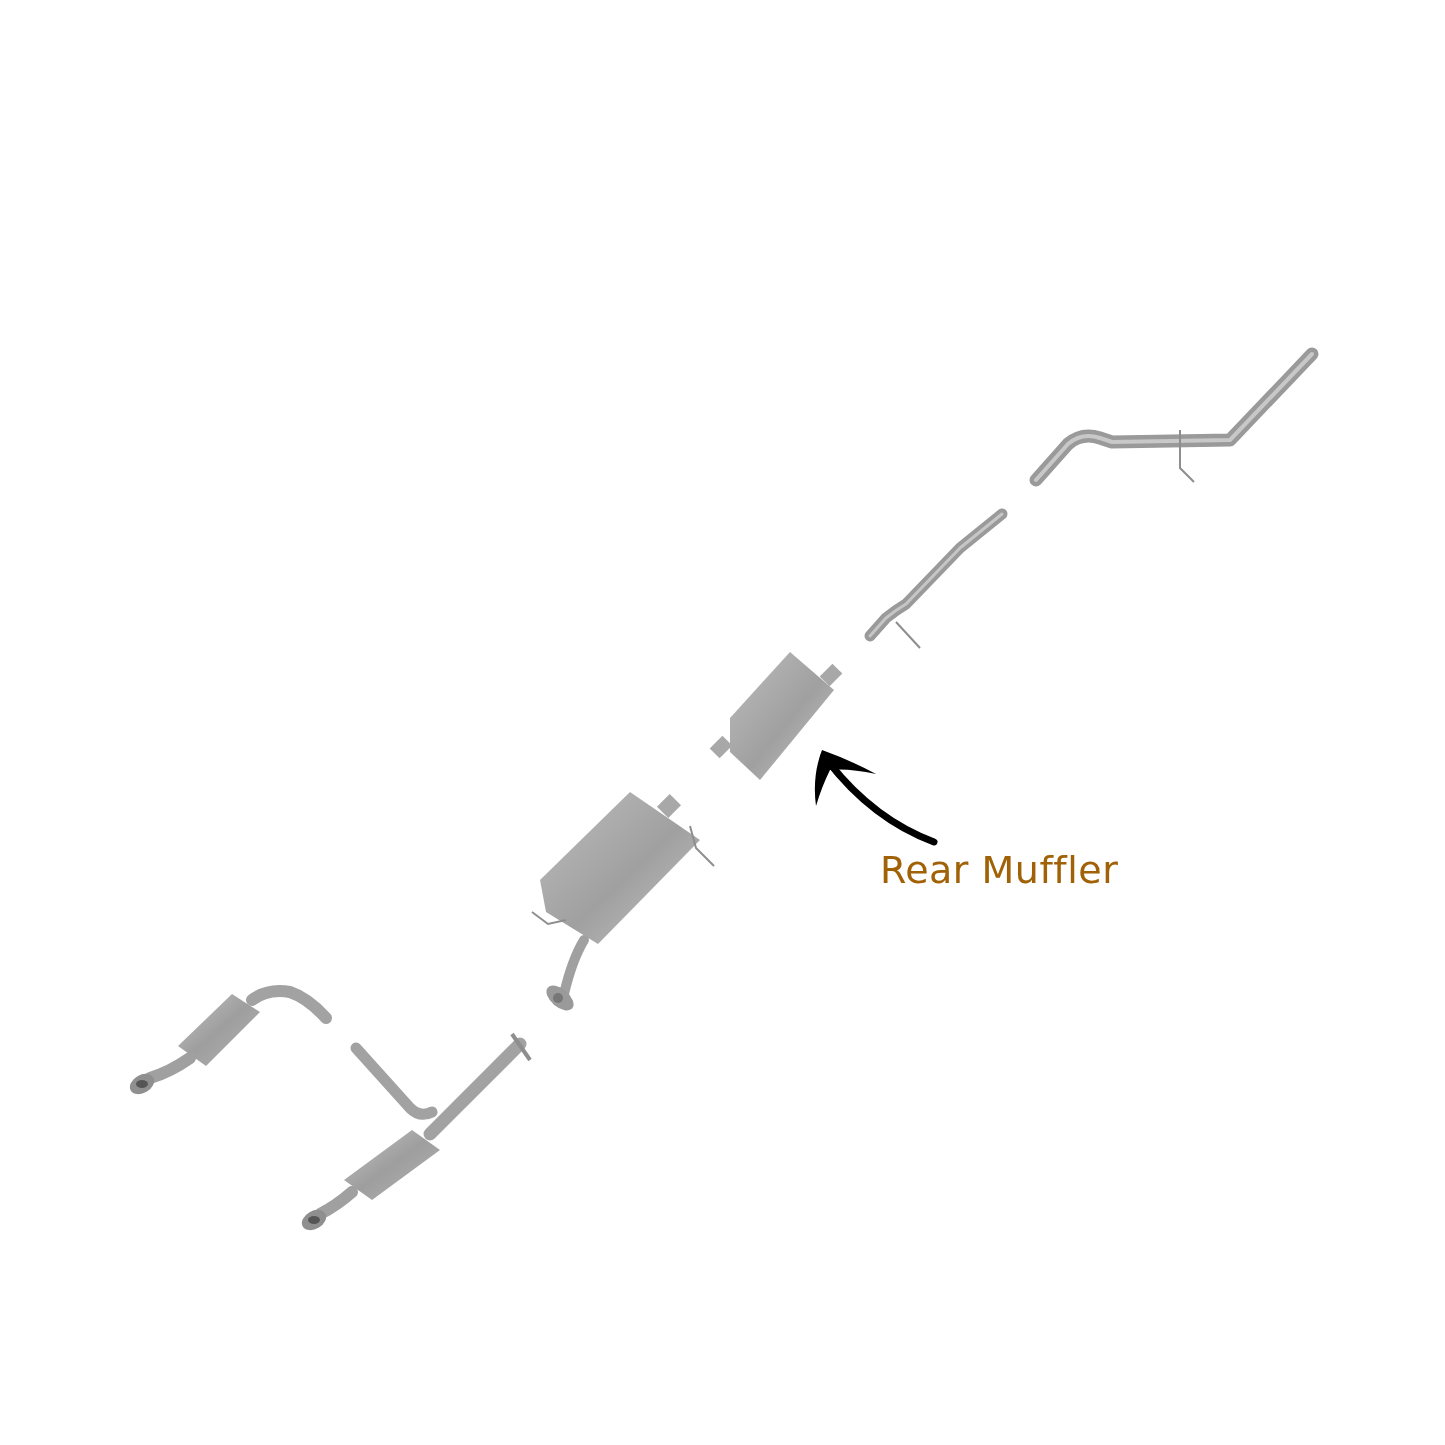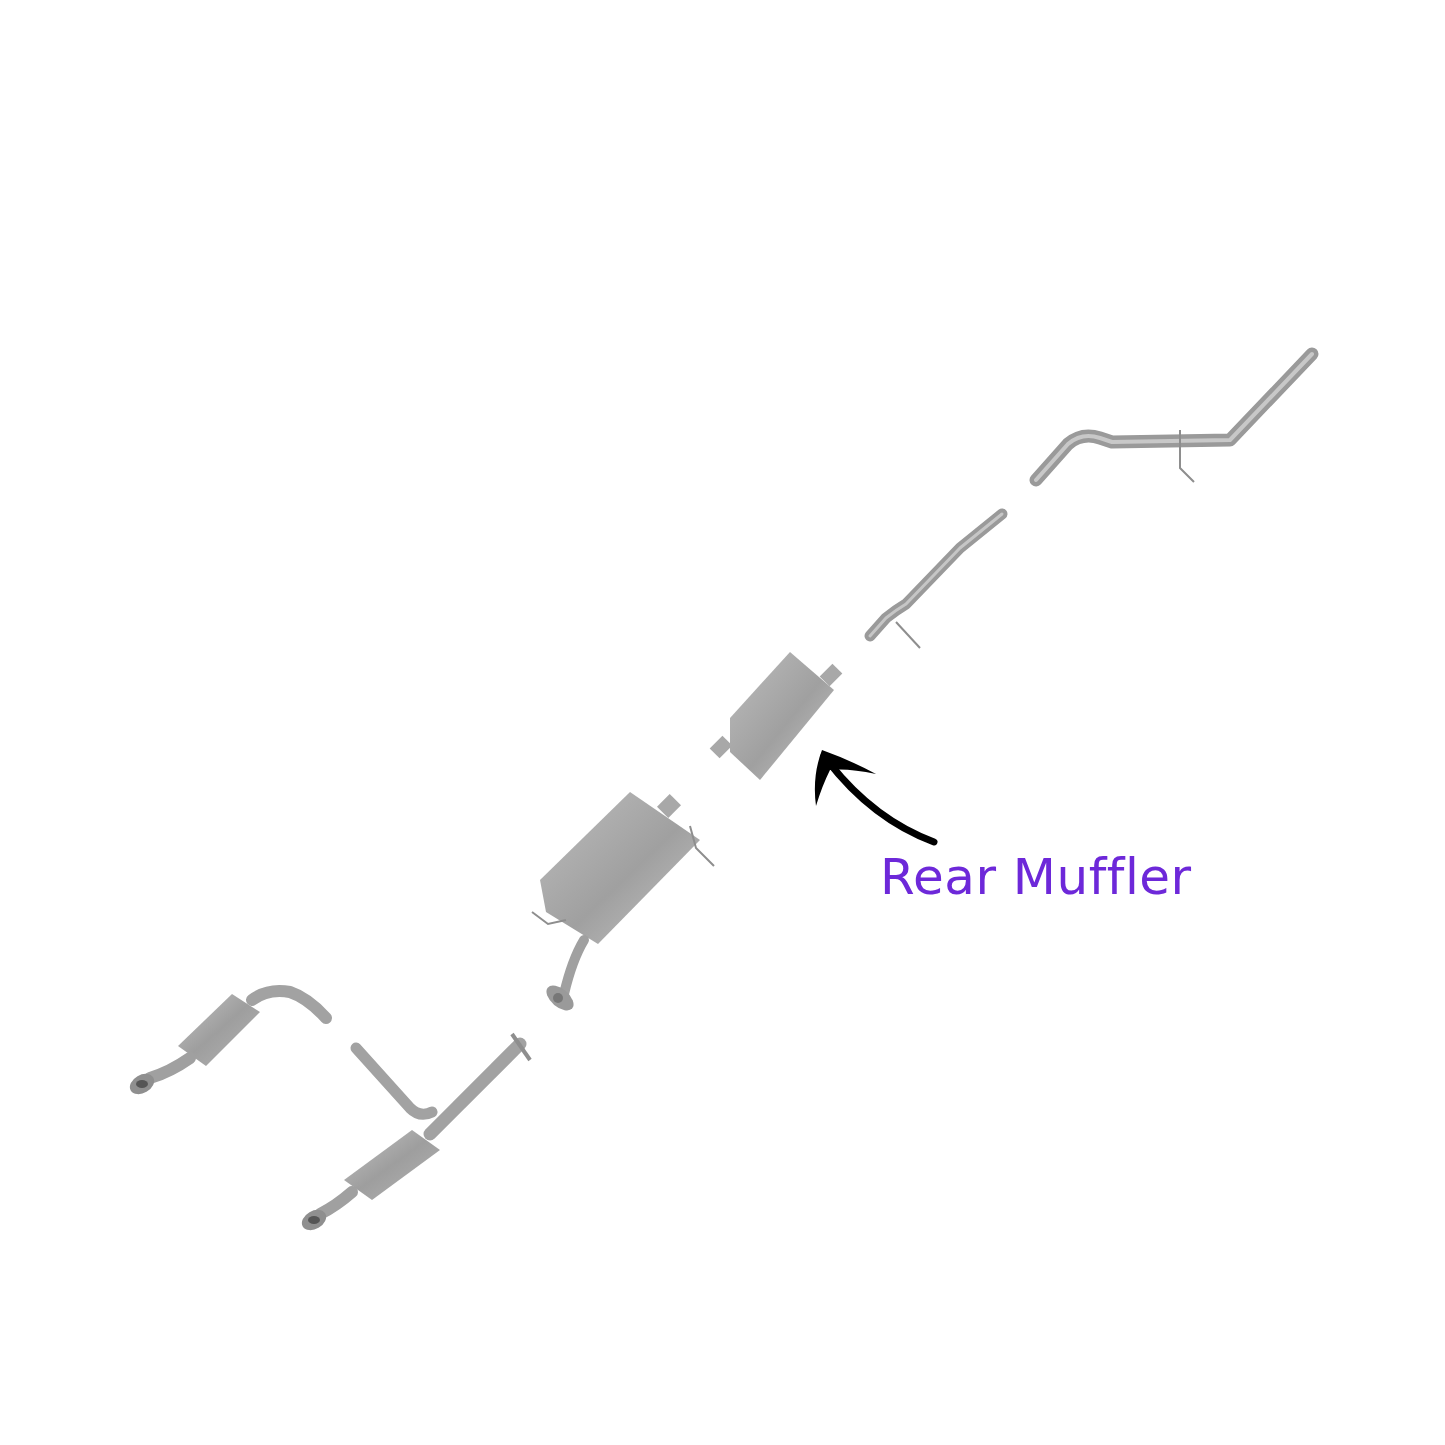--- a/index.html
+++ b/index.html
@@ -1,20 +1,20 @@
 <!DOCTYPE html>
 <html><head>
 <meta charset="utf-8">
 <style>
   html, body { margin:0; padding:0; background:#ffffff; }
   .canvas { position:relative; width:1445px; height:1445px; background:#ffffff; overflow:hidden; }
   svg.parts { position:absolute; left:0; top:0; width:1445px; height:1445px; }
   .label {
     position:absolute; left:880px; top:848px;
-    font-family:"DejaVu Sans", sans-serif; font-size:50px; color:#6d28d9;
+    font-family:"DejaVu Sans", sans-serif; font-size:38px; color:#a16207;
     letter-spacing:0.5px; white-space:nowrap;
   }
 </style>
 </head>
 <body>
 
 <div class="canvas">
   <svg class="parts" viewBox="0 0 1445 1445">
     <defs>
       <linearGradient id="metal" x1="0" y1="0" x2="1" y2="1">

